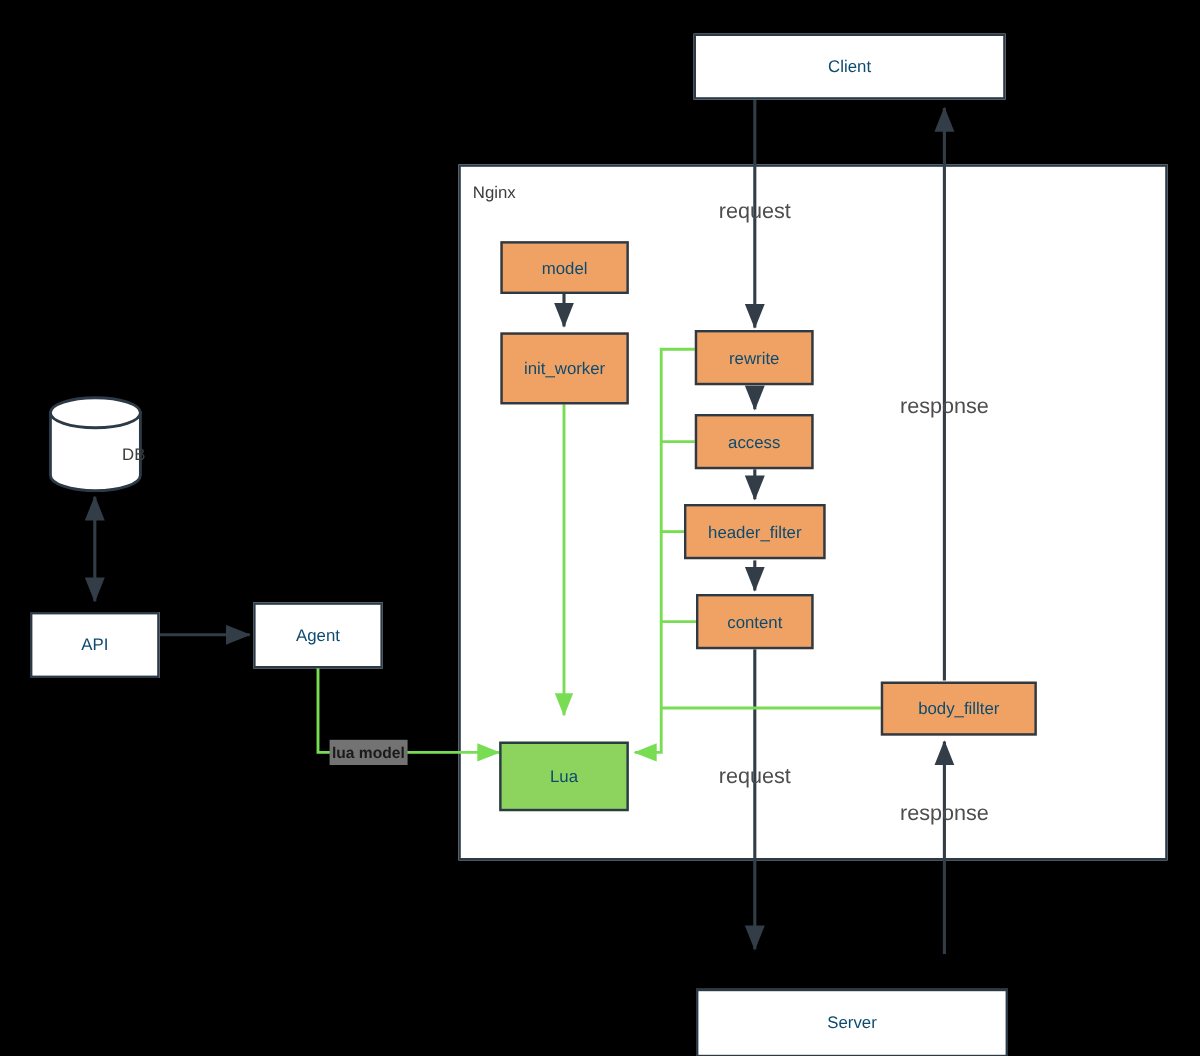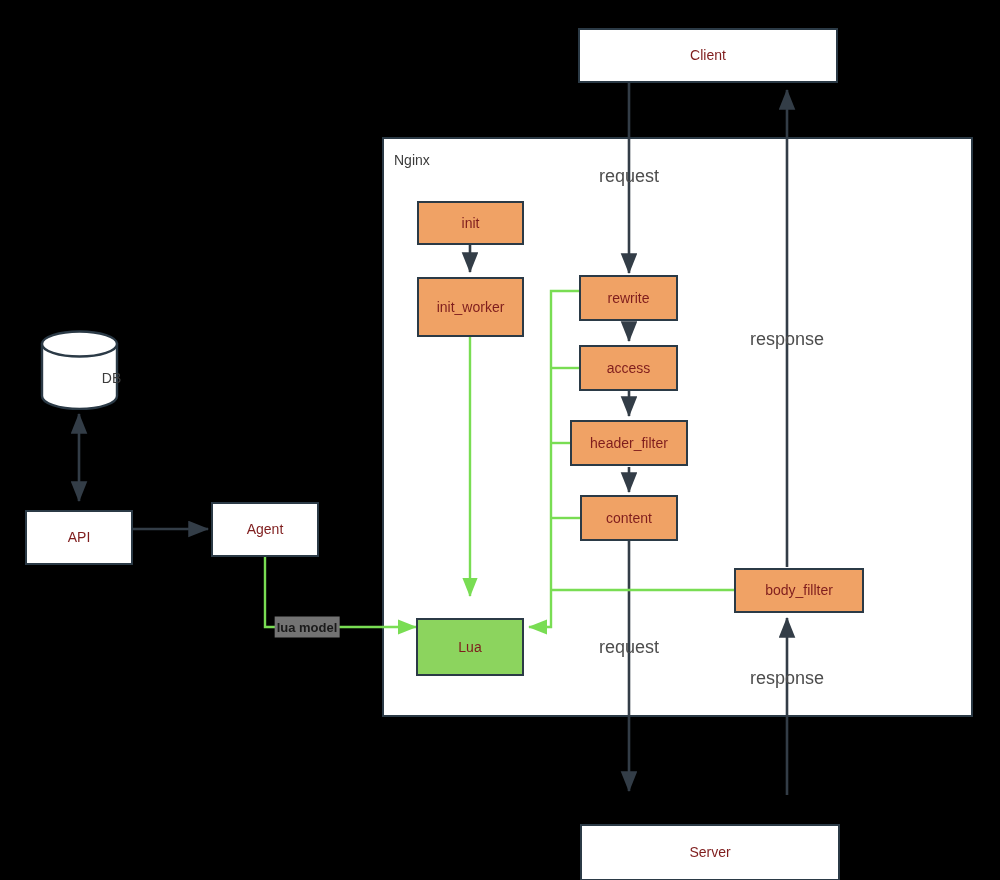--- a/index.html
+++ b/index.html
@@ -19,21 +19,21 @@
     overflow: hidden;
   }
   .node {
     position: absolute;
     box-sizing: border-box;
     display: flex;
     align-items: center;
     justify-content: center;
     border: 2px solid #2b3a46;
     font-size: 14px;
-    color: #7f1d1d;
+    color: #0c4a6e;
     text-align: left;
     line-height: 1.2;
   }
   .node.plain {
     background: #ffffff;
   }
   .node.orange {
     background: #f0a265;
   }
   .node.green {
@@ -151,21 +151,21 @@
       <path d="M2,14 L2,66 A37.5,13 0 0 0 77,66 L77,14 Z" fill="#ffffff" stroke="#2b3a46" stroke-width="2.4"></path>
       <ellipse cx="39.5" cy="14" rx="37.5" ry="12.5" fill="#ffffff" stroke="#2b3a46" stroke-width="2.4"></ellipse>
     </svg>
     <span style="position:relative; z-index:2; font-size:14px; color:#3c3c3c; padding-top:16px;">DB</span>
   </div>
 
   <div class="node plain" style="left:25px; top:510px; width:108px; height:55px;">API</div>
 
   <div class="node plain" style="left:211px; top:502px; width:108px; height:55px;">Agent</div>
 
-  <div class="node orange" style="left:417px; top:201px; width:107px; height:44px;">init</div>
+  <div class="node orange" style="left:417px; top:201px; width:107px; height:44px;">model</div>
 
   <div class="node orange" style="left:417px; top:277px; width:107px; height:60px;">init_worker</div>
 
   <div class="node orange" style="left:579px; top:275px; width:99px; height:46px;">rewrite</div>
 
   <div class="node orange" style="left:579px; top:345px; width:99px; height:46px;">access</div>
 
   <div class="node orange" style="left:570px; top:420px; width:118px; height:46px;">header_filter</div>
 
   <div class="node orange" style="left:580px; top:495px; width:98px; height:46px;">content</div>

